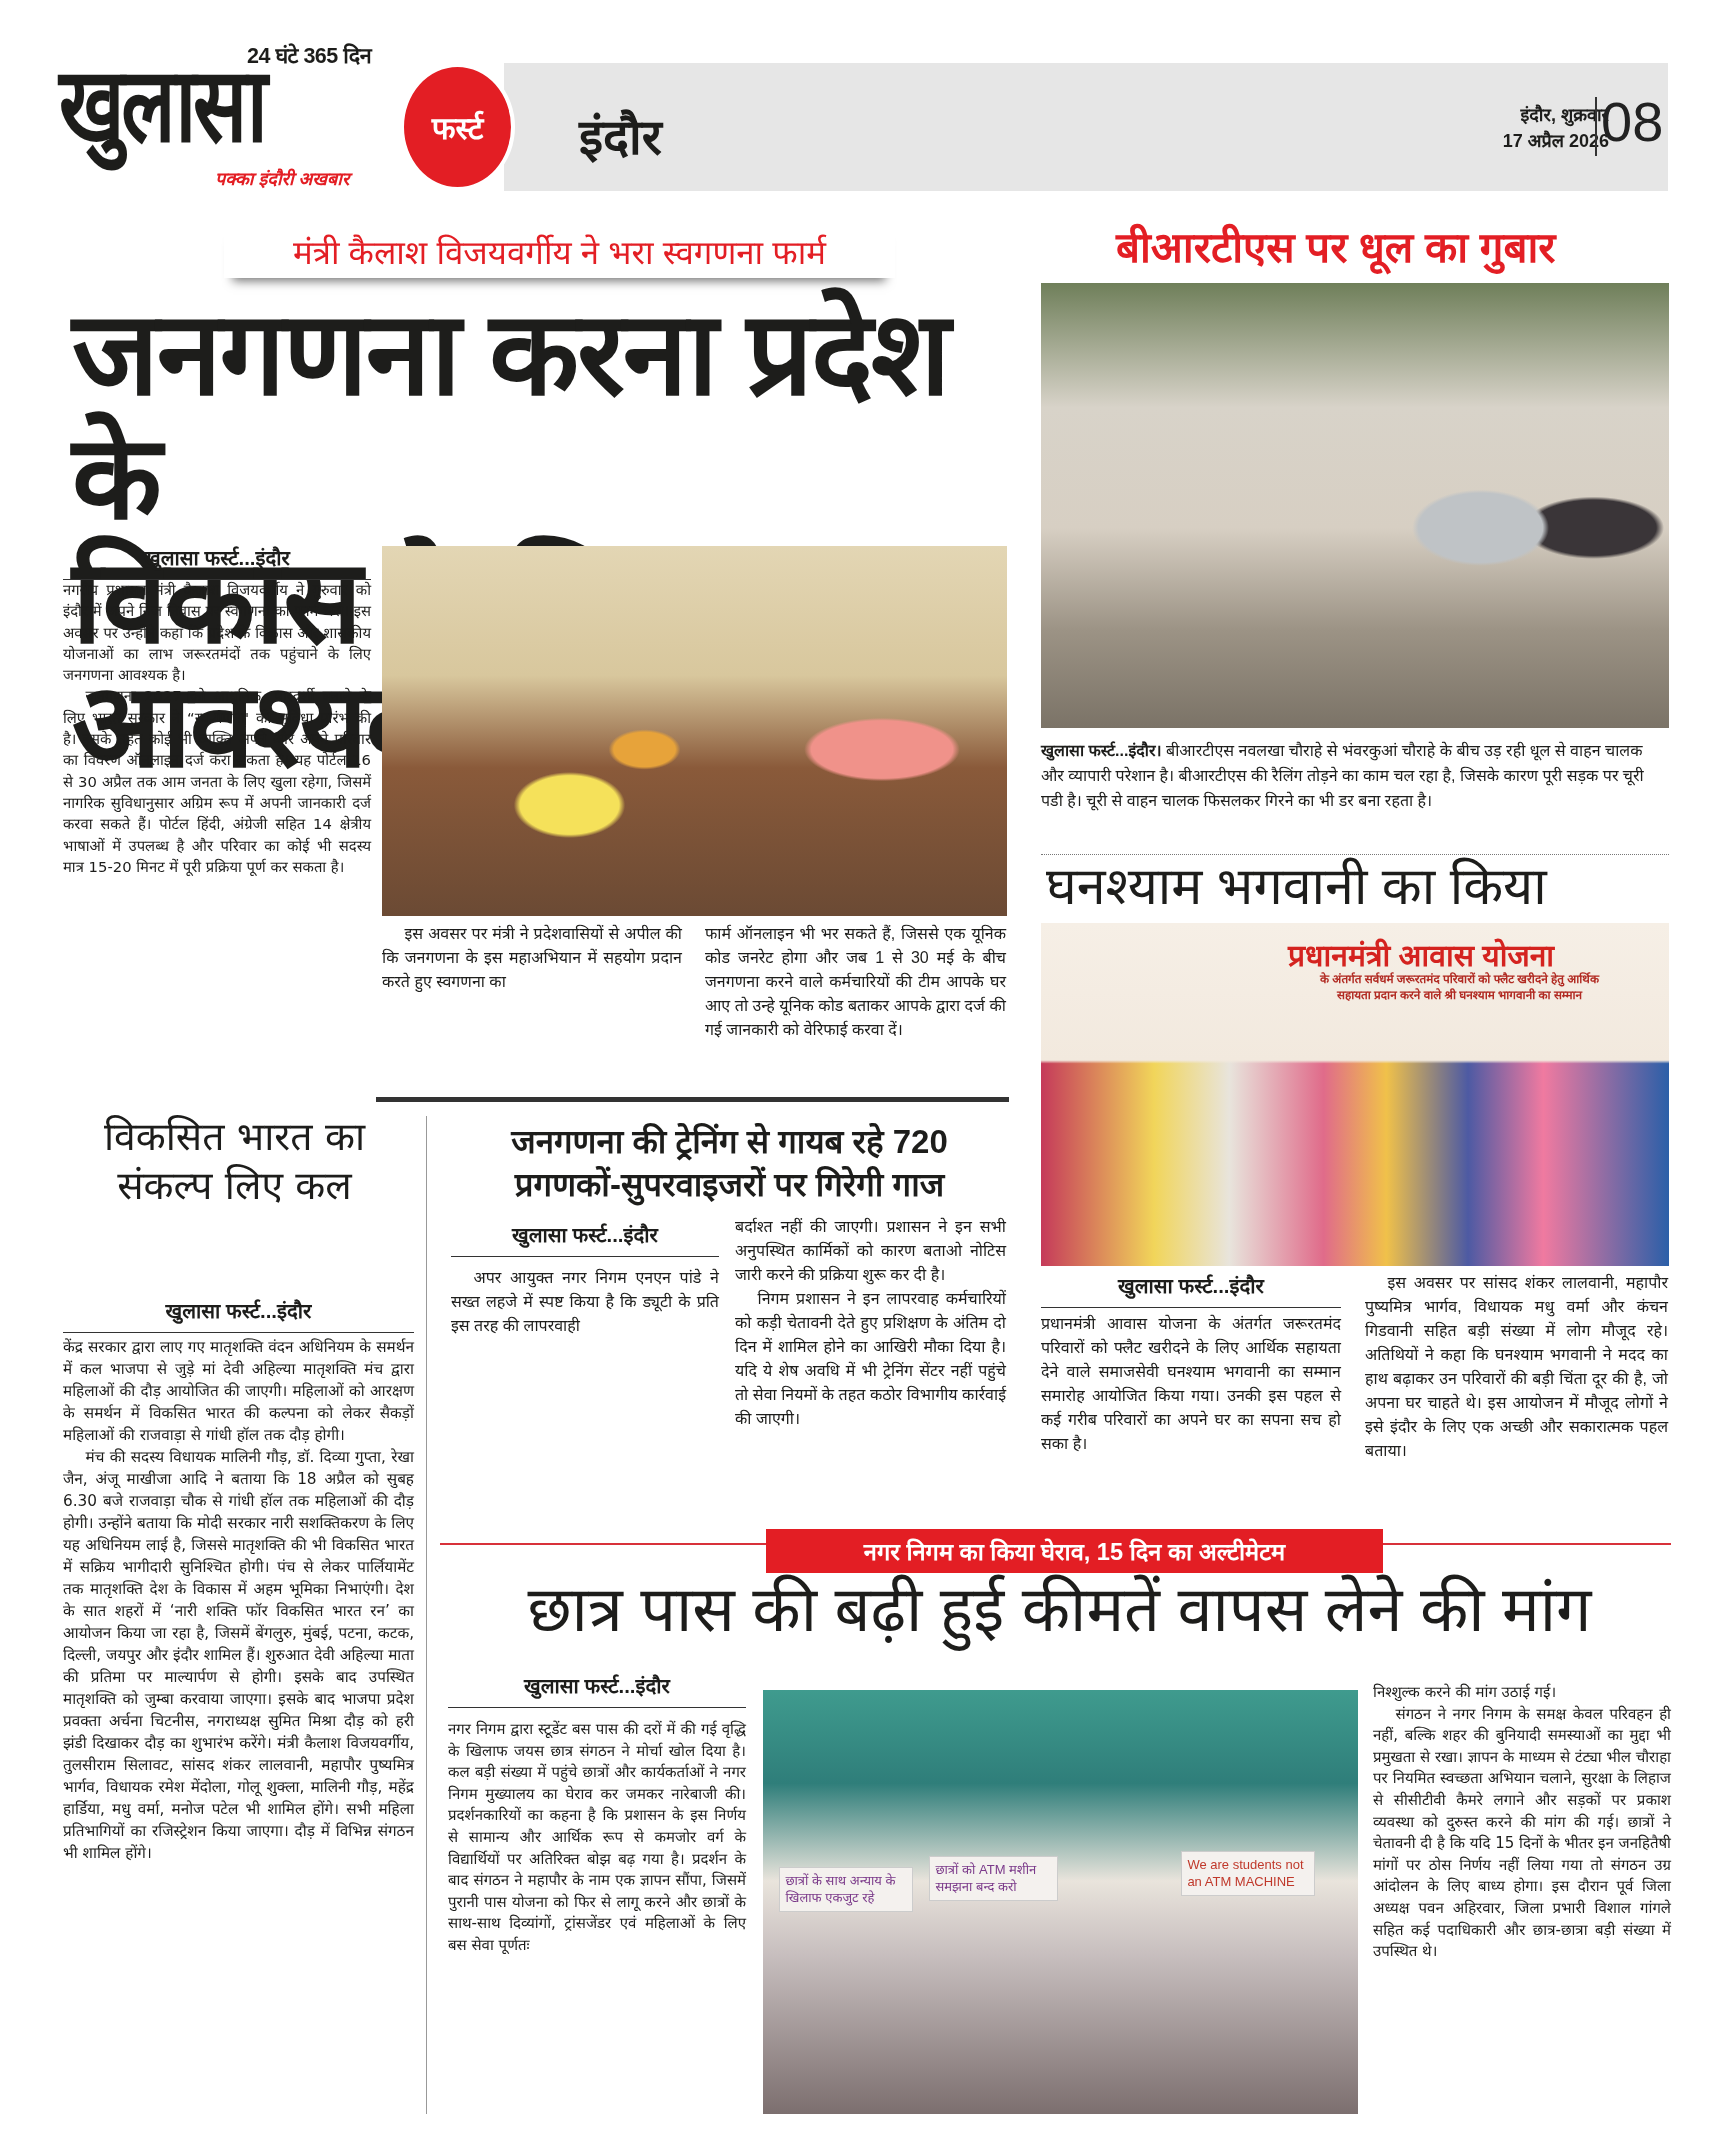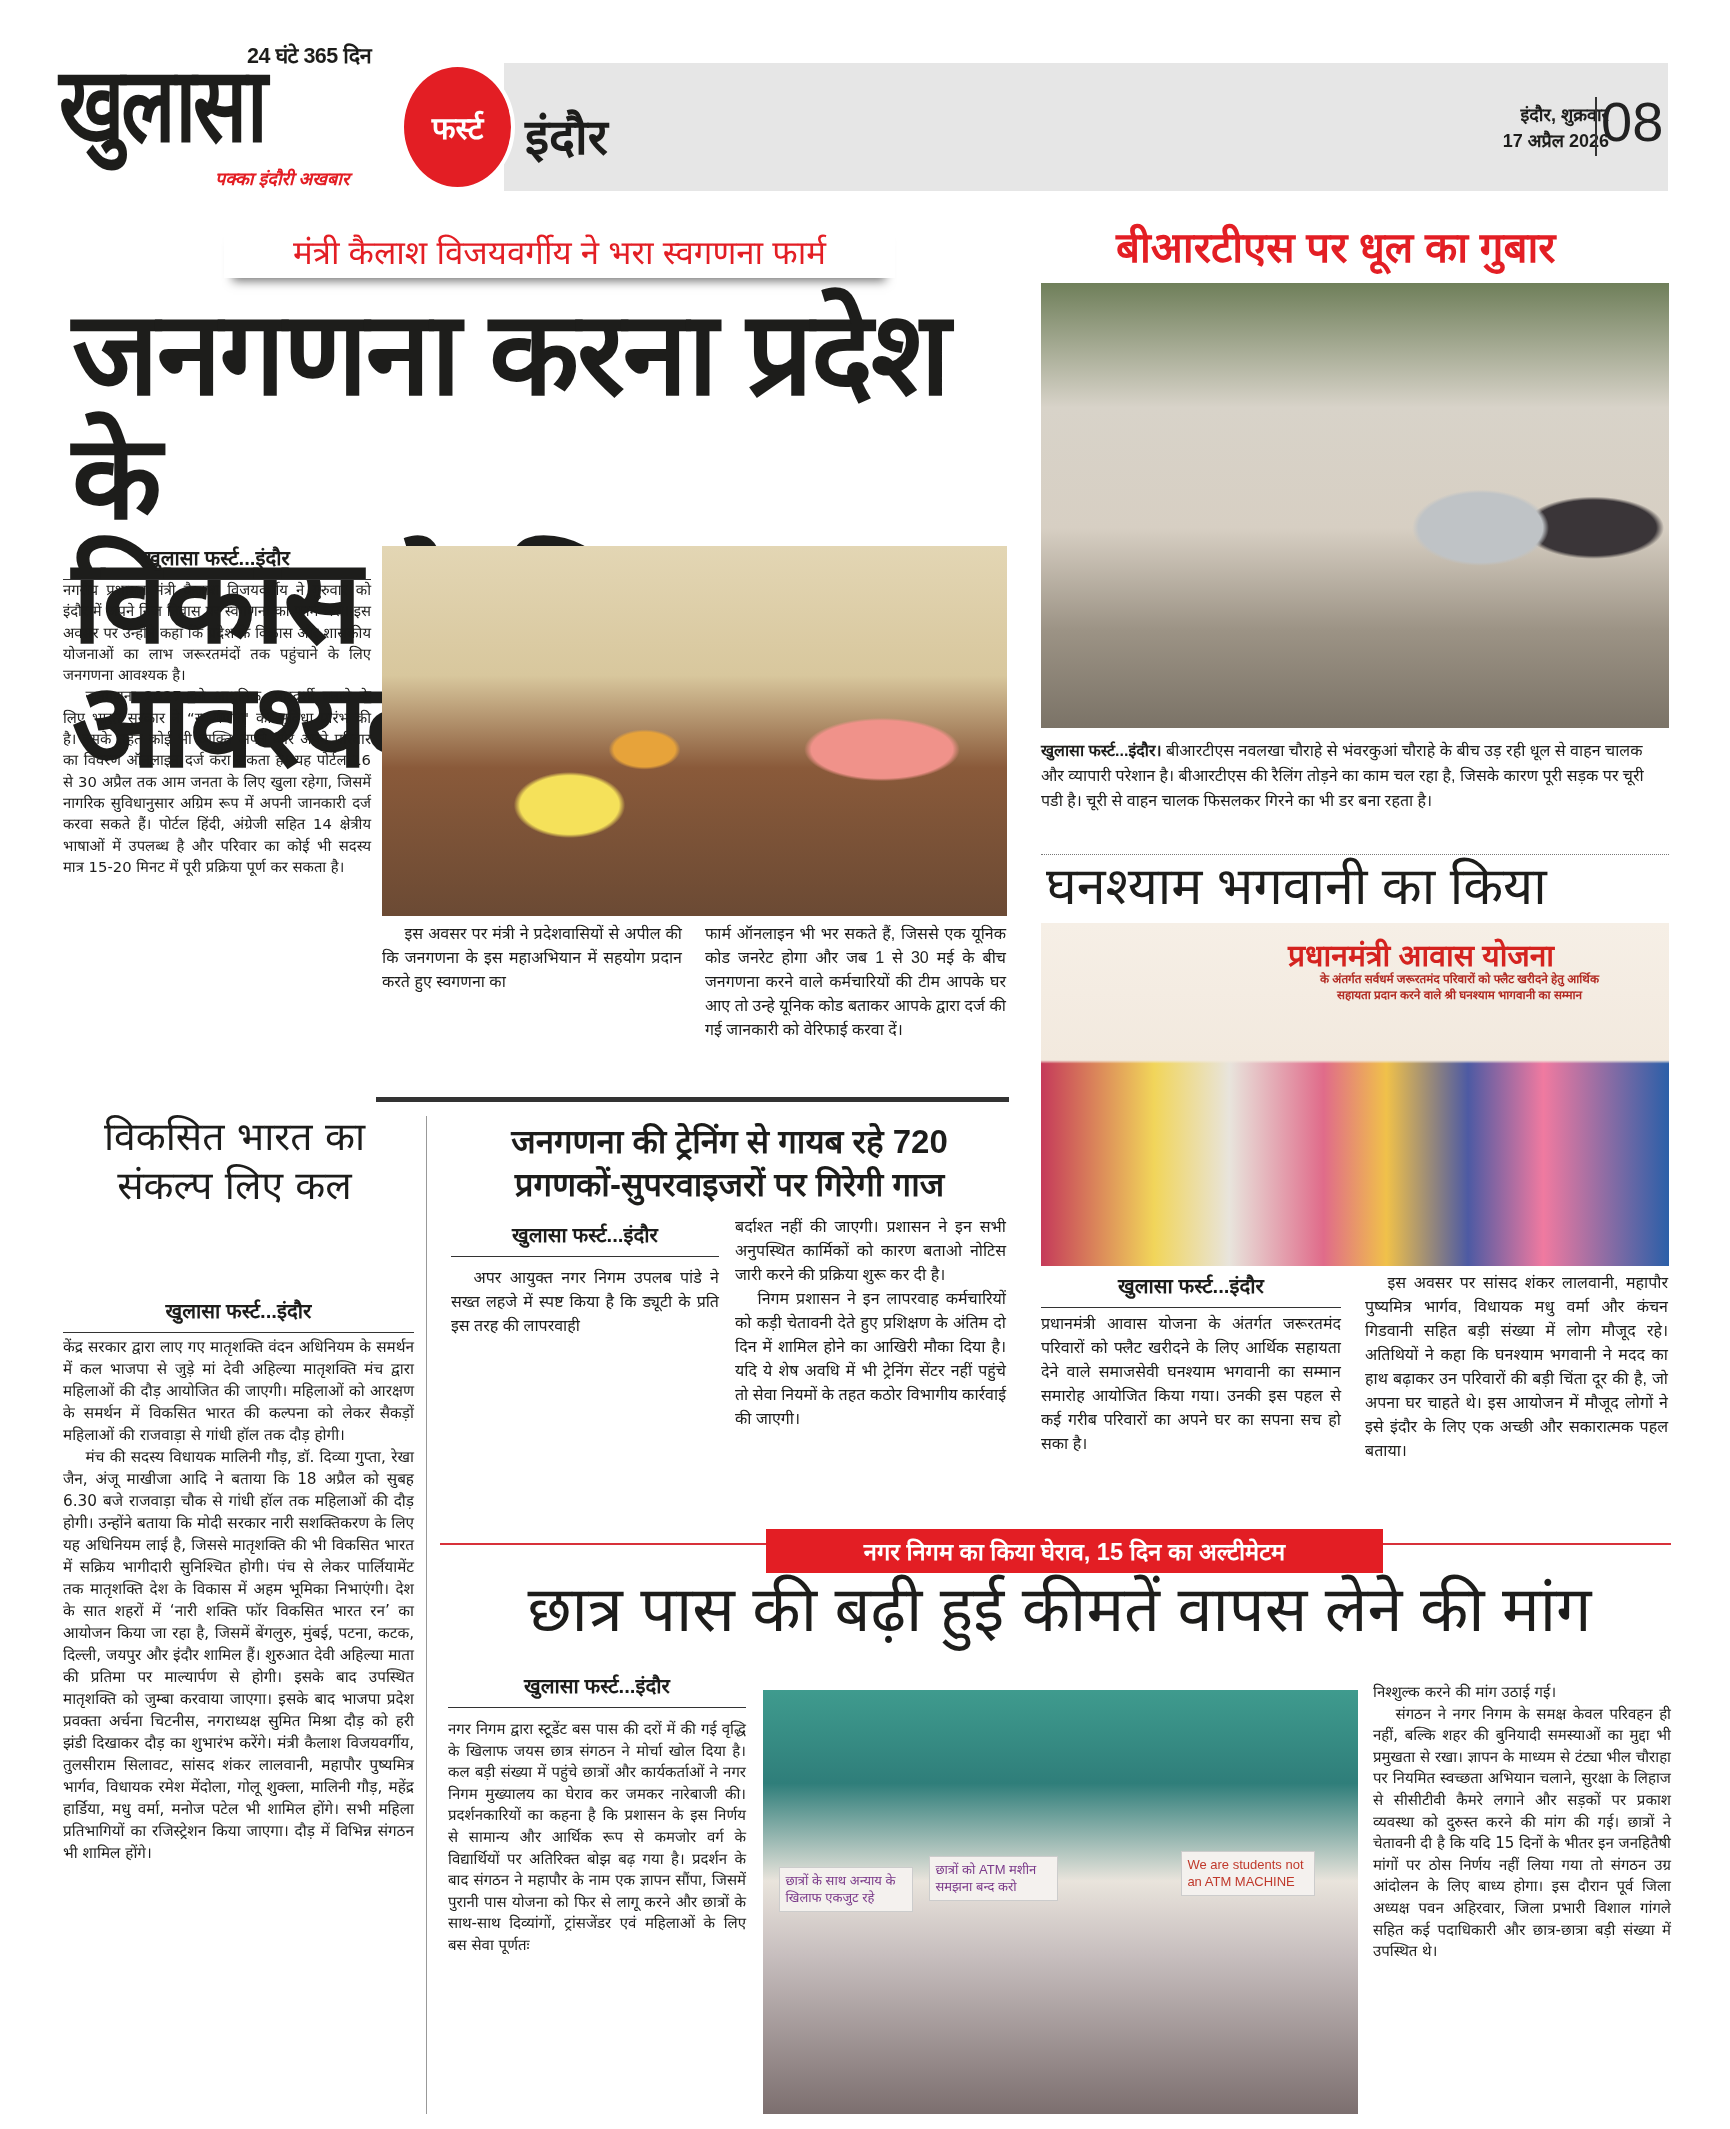--- a/index.html
+++ b/index.html
@@ -10,21 +10,21 @@
   }
   .abs { position: absolute; }
 
   
   .mast-bar { left: 504px; top: 63px; width: 1164px; height: 128px; background: #e6e6e6; }
   .tagline-top { left: 247px; top: 40px; font-family: "Liberation Sans", sans-serif; font-weight: 700; font-size: 21.5px; letter-spacing: -0.5px; }
   .logo-main { left: 59px; top: 54px; font-family: "Liberation Sans", sans-serif; font-weight: 700; font-size: 80px; line-height: 1; letter-spacing: -3.2px; transform: scaleY(1.3); transform-origin: top left; }
   .logo-circle { left: 400px; top: 63px; width: 115px; height: 128px; border-radius: 50%; background: #e31e24; border: 4.3px solid #fff; display: flex; align-items: center; justify-content: center; }
   .logo-circle span { color: #fff; font-weight: 700; font-size: 31px; font-family: "Liberation Sans", sans-serif; }
   .logo-sub { left: 215px; top: 146px; color: #e31e24; font-weight: 700; font-style: italic; font-size: 18px; font-family: "Liberation Sans", sans-serif; margin-top: 20px; }
-  .edition { left: 525px; top: 102px; font-weight: 700; font-size: 49px; font-family: "Liberation Sans", sans-serif; }
+  .edition { left: 579px; top: 102px; font-weight: 700; font-size: 49px; font-family: "Liberation Sans", sans-serif; }
   .dateline { left: 1448px; top: 102px; text-align: right; width: 161px; font-family: "Liberation Sans", sans-serif; font-weight: 700; font-size: 18px; line-height: 1.45; }
   .page-sep { left: 1595px; top: 97px; width: 1.6px; height: 59px; background: #333; }
   .page-no { left: 1601px; top: 89px; font-family: "Liberation Sans", sans-serif; font-weight: 300; font-size: 56px; color: #222; }
 
   
   .kicker-box { left: 224px; top: 224px; width: 671px; height: 54px; background: #fff; box-shadow: 0 11.8px 9.7px -8.6px rgba(0,0,0,.55); display: flex; align-items: center; justify-content: center; }
   .kicker-box span { color: #e31e24; font-family: "Liberation Sans", sans-serif; font-size: 33px; }
   .lead-head { left: 72px; top: 292px; width: 933px; font-family: "Liberation Sans", sans-serif; font-weight: 700; font-size: 117px; line-height: 1.06; letter-spacing: -2.1px; }
   .byline { font-family: "Liberation Sans", sans-serif; font-weight: 700; font-size: 20.4px; text-align: center; padding-bottom: 7.5px; border-bottom: 1.1px solid #333; }
   .body-text { font-family: "DejaVu Sans", sans-serif; font-size: 14.8px; line-height: 1.44; text-align: justify; }
@@ -132,21 +132,21 @@
   <span class="indent">मंच की सदस्य विधायक मालिनी गौड़, डॉ. दिव्या गुप्ता, रेखा जैन, अंजू माखीजा आदि ने बताया कि 18 अप्रैल को सुबह 6.30 बजे राजवाड़ा चौक से गांधी हॉल तक महिलाओं की दौड़ होगी। उन्होंने बताया कि मोदी सरकार नारी सशक्तिकरण के लिए यह अधिनियम लाई है, जिससे मातृशक्ति की भी विकसित भारत में सक्रिय भागीदारी सुनिश्चित होगी। पंच से लेकर पार्लियामेंट तक मातृशक्ति देश के विकास में अहम भूमिका निभाएंगी। देश के सात शहरों में ‘नारी शक्ति फॉर विकसित भारत रन’ का आयोजन किया जा रहा है, जिसमें बेंगलुरु, मुंबई, पटना, कटक, दिल्ली, जयपुर और इंदौर शामिल हैं। शुरुआत देवी अहिल्या माता की प्रतिमा पर माल्यार्पण से होगी। इसके बाद उपस्थित मातृशक्ति को जुम्बा करवाया जाएगा। इसके बाद भाजपा प्रदेश प्रवक्ता अर्चना चिटनीस, नगराध्यक्ष सुमित मिश्रा दौड़ को हरी झंडी दिखाकर दौड़ का शुभारंभ करेंगे। मंत्री कैलाश विजयवर्गीय, तुलसीराम सिलावट, सांसद शंकर लालवानी, महापौर पुष्यमित्र भार्गव, विधायक रमेश मेंदोला, गोलू शुक्ला, मालिनी गौड़, महेंद्र हार्डिया, मधु वर्मा, मनोज पटेल भी शामिल होंगे। सभी महिला प्रतिभागियों का रजिस्ट्रेशन किया जाएगा। दौड़ में विभिन्न संगठन भी शामिल होंगे।</span>
 </div>
 <div class="abs col-rule" style="left:426px; top:1116px; width:1.1px; height:998px; background:#999;"></div>
 
 <div class="abs training-head">
   <div>जनगणना की ट्रेनिंग से गायब रहे 720</div>
   <div>प्रगणकों-सुपरवाइजरों पर गिरेगी गाज</div>
 </div>
 <div class="abs byline" style="left:451px; top:1220px; width:268px;">खुलासा फर्स्ट...इंदौर</div>
 <div class="abs body-cond" style="left:451px; top:1266px; width:268px;">
-  <span class="indent">अपर आयुक्त नगर निगम उपलब पांडे ने सख्त लहजे में स्पष्ट किया है कि ड्यूटी के प्रति इस तरह की लापरवाही</span>
+  <span class="indent">अपर आयुक्त नगर निगम एनएन पांडे ने सख्त लहजे में स्पष्ट किया है कि ड्यूटी के प्रति इस तरह की लापरवाही</span>
 </div>
 <div class="abs body-cond" style="left:735px; top:1215px; width:271px;">
   <span>बर्दाश्त नहीं की जाएगी। प्रशासन ने इन सभी अनुपस्थित कार्मिकों को कारण बताओ नोटिस जारी करने की प्रक्रिया शुरू कर दी है।</span>
   <span class="indent">निगम प्रशासन ने इन लापरवाह कर्मचारियों को कड़ी चेतावनी देते हुए प्रशिक्षण के अंतिम दो दिन में शामिल होने का आखिरी मौका दिया है। यदि ये शेष अवधि में भी ट्रेनिंग सेंटर नहीं पहुंचे तो सेवा नियमों के तहत कठोर विभागीय कार्रवाई की जाएगी।</span>
 </div>
 
 <div class="abs ultimatum-line"></div>
 <div class="abs ultimatum-box">
     <span>नगर निगम का किया घेराव, 15 दिन का अल्टीमेटम</span>
   </div>

